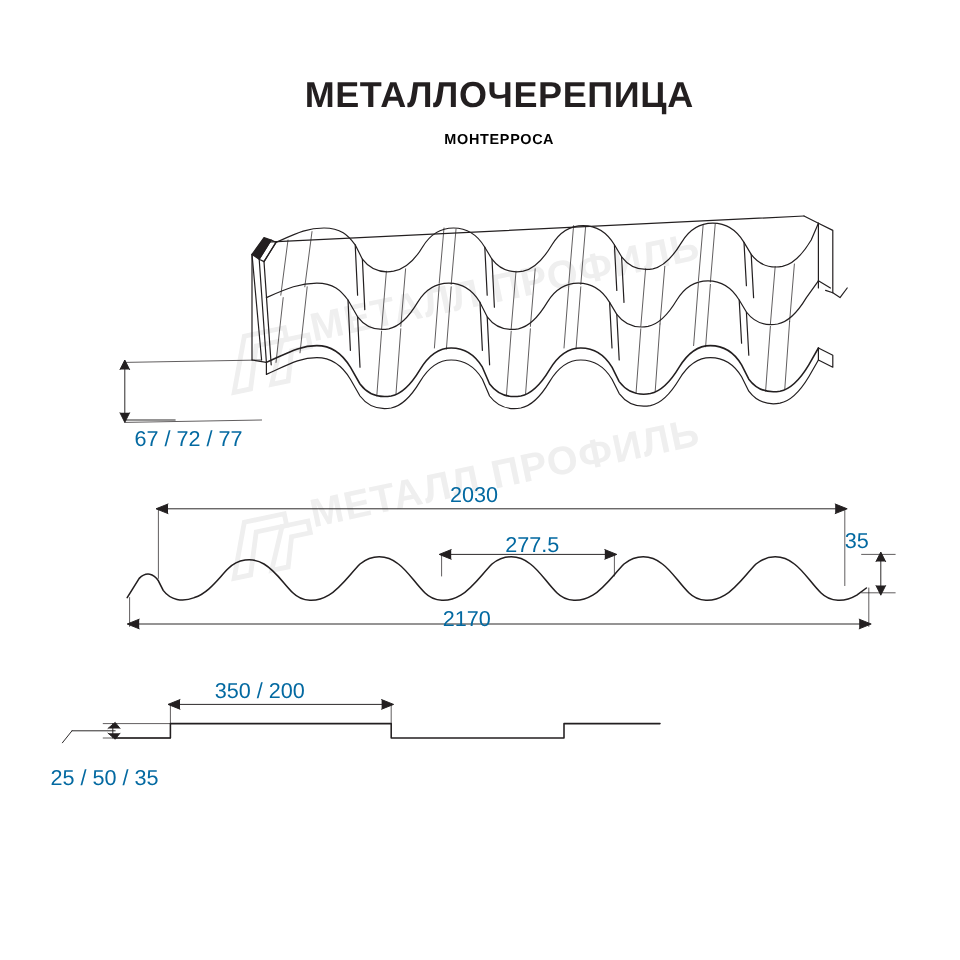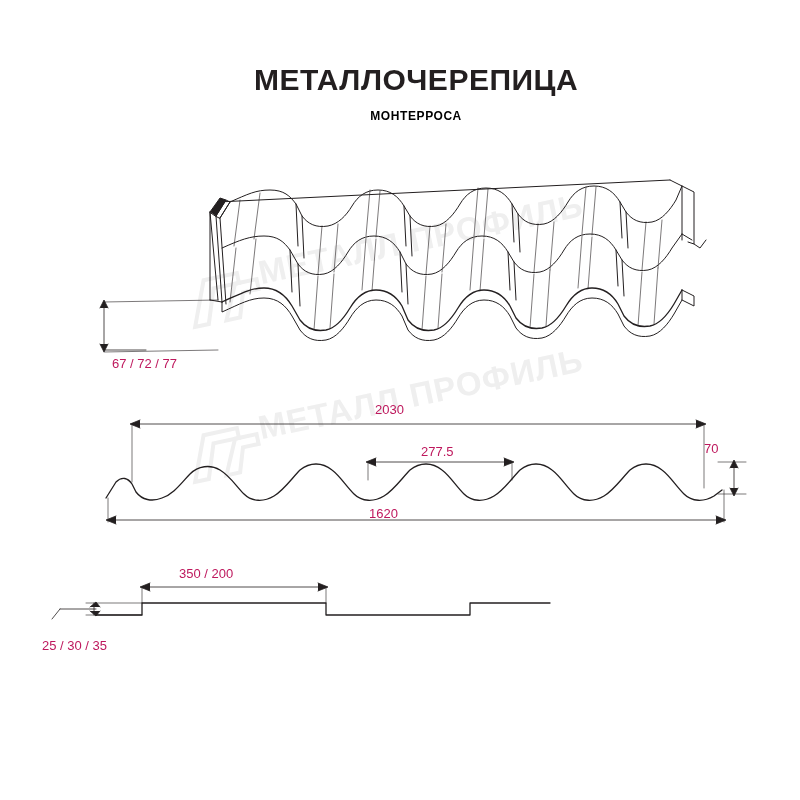--- a/index.html
+++ b/index.html
@@ -89,22 +89,22 @@
   
   .drawing {
     position: absolute;
   }
   #iso-drawing   { left: 70px;  top: 160px; width: 660px; height: 230px; }
   #profile-drawing { left: 70px; top: 390px; width: 680px; height: 150px; }
   #step-drawing  { left: 20px;  top: 545px; width: 640px; height: 120px; }
 
   .dim-label {
     position: absolute;
-    font-size: 13px;
-    color: #be185d;
+    font-size: 18px;
+    color: #0369a1;
     white-space: nowrap;
   }
   #lbl-height     { left: 112px; top: 356px; }
   #lbl-1110       { left: 375px; top: 402px; }
   #lbl-2775       { left: 421px; top: 444px; }
   #lbl-42         { left: 704px; top: 441px; }
   #lbl-1170       { left: 369px; top: 506px; }
   #lbl-350-400    { left: 179px; top: 566px; }
   #lbl-25-30-35   { left: 42px;  top: 638px; }
 </style>
@@ -355,22 +355,22 @@
 
       <path d="M38,130 L654,130" stroke-width="0.8"></path>
       <path d="M46,126 L36,130 L46,134" stroke-width="0.8" fill="#231f20"></path>
       <path d="M646,126 L656,130 L646,134" stroke-width="0.8" fill="#231f20"></path>
       <path d="M38,108 L38,132" stroke-width="0.6"></path>
       <path d="M654,100 L654,132" stroke-width="0.6"></path>
     </g>
   </svg>
   <div class="dim-label" id="lbl-1110">2030</div>
   <div class="dim-label" id="lbl-2775">277.5</div>
-  <div class="dim-label" id="lbl-42">70</div>
-  <div class="dim-label" id="lbl-1170">1620</div>
+  <div class="dim-label" id="lbl-42">35</div>
+  <div class="dim-label" id="lbl-1170">2170</div>
 
   <svg class="drawing" id="step-drawing" viewBox="0 0 640 120">
     <g fill="none" stroke="#231f20" stroke-width="1" stroke-linejoin="round" stroke-linecap="round">
 
       <path d="M122,42 L306,42" stroke-width="0.8"></path>
       <path d="M130,38 L120,42 L130,46" stroke-width="0.8" fill="#231f20"></path>
       <path d="M298,38 L308,42 L298,46" stroke-width="0.8" fill="#231f20"></path>
       <path d="M122,42 L122,58" stroke-width="0.6"></path>
       <path d="M306,42 L306,58" stroke-width="0.6"></path>
 
@@ -379,15 +379,15 @@
       <path d="M66,58 L122,58" stroke-width="0.6"></path>
       <path d="M66,70 L122,70" stroke-width="0.6"></path>
       <path d="M74,58 L74,70" stroke-width="0.8"></path>
       <path d="M70,62 L76,57 L80,62" stroke-width="0.8" fill="#231f20"></path>
       <path d="M70,66 L76,71 L80,66" stroke-width="0.8" fill="#231f20"></path>
       <path d="M40,64 L76,64" stroke-width="0.8"></path>
       <path d="M40,64 L32,74" stroke-width="0.8"></path>
     </g>
   </svg>
   <div class="dim-label" id="lbl-350-400">350 / 200</div>
-  <div class="dim-label" id="lbl-25-30-35">25 / 30 / 35</div>
+  <div class="dim-label" id="lbl-25-30-35">25 / 50 / 35</div>
 
 </div>
 
 </body></html>

